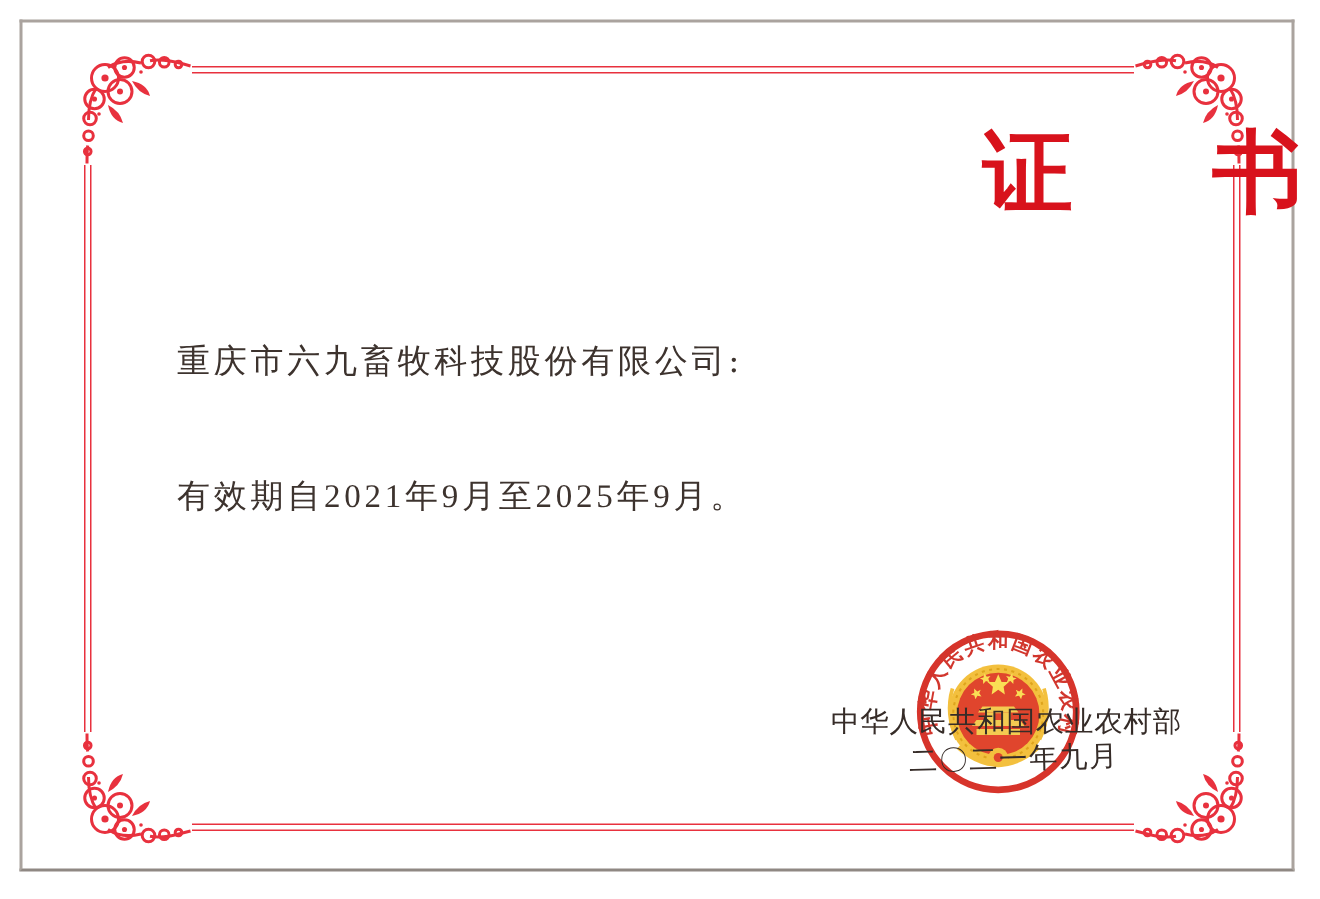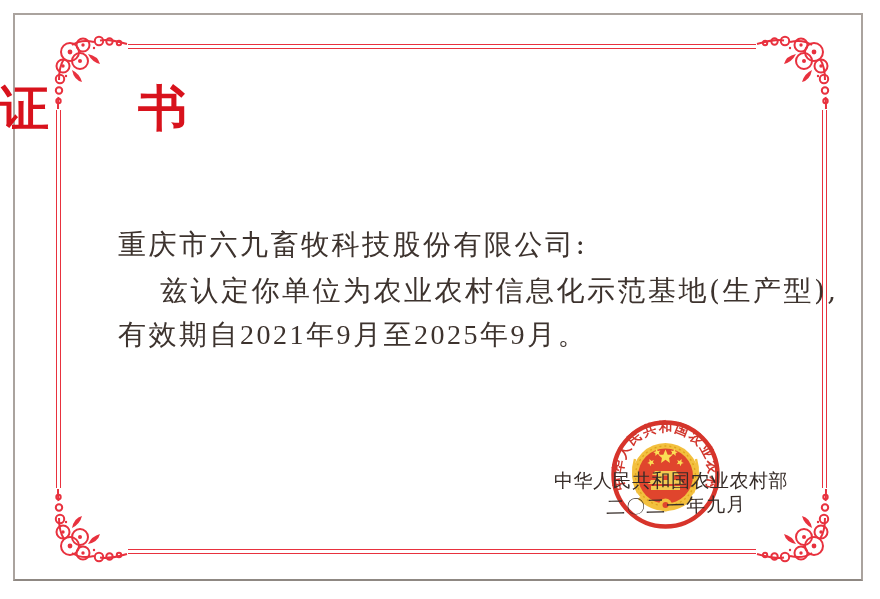--- a/index.html
+++ b/index.html
@@ -34,27 +34,27 @@
   .orn svg{width:100%;height:100%;display:block;}
   .orn.tl{left:50px;top:32px;}
   .orn.tr{left:756px;top:32px;}
   .orn.bl{left:50px;top:488px;}
   .orn.br{left:756px;top:488px;}
   .orn.tr svg{transform:scaleX(-1);}
   .orn.bl svg{transform:scaleY(-1);}
   .orn.br svg{transform:scale(-1,-1);}
   
   .cert-title{
-    position:absolute;left:0;top:82px;width:872px;text-align:left;
-    font-size:49px;line-height:1.1;font-weight:700;color:var(--title-red);
+    position:absolute;left:0;top:82px;width:872px;text-align:right;
+    font-size:60px;line-height:1.1;font-weight:700;color:var(--title-red);
     word-spacing:64px;letter-spacing:4px;
     font-family:"DejaVu Serif", serif;
   }
   
-  .body-text{position:absolute;color:var(--ink);font-size:28px;letter-spacing:2.5px;white-space:nowrap;}
+  .body-text{position:absolute;color:var(--ink);font-size:22px;letter-spacing:2.5px;white-space:nowrap;}
   .addressee{left:118px;top:226px;}
   .body-line-1{left:160px;top:272px;}
   .body-line-2{left:118px;top:316px;font-family:Liberation Serif, serif;}
   
   .issuer{position:absolute;left:554px;top:468px;font-size:19px;letter-spacing:0.5px;color:#362c28;white-space:nowrap;z-index:5;}
   .issue-date{position:absolute;left:606px;top:493px;font-size:19px;letter-spacing:1px;color:#362c28;white-space:nowrap;z-index:5;transform:rotate(-1.5deg);}
   
   .seal{position:absolute;left:605px;top:414px;width:121px;height:121px;z-index:3;opacity:.94;}
   .seal svg{width:100%;height:100%;display:block;}
   .seal-arc{font-size:13.5px;letter-spacing:1.6px;font-weight:700;fill:var(--seal-red);font-family:"DejaVu Serif", serif;}
@@ -119,21 +119,20 @@
   </div>
   <div class="orn br">
     <svg viewBox="0 0 78 78">
         <use href="#flourish"></use>
       </svg>
   </div>
 
   <div class="cert-title">证 书</div>
 
   <div class="body-text addressee">重庆市六九畜牧科技股份有限公司:</div>
-  <div class="body-text body-line-1">兹认定你单位为农业农村信息化示范基地(生产型),</div>
   <div class="body-text body-line-2">有效期自2021年9月至2025年9月。</div>
 
   <div class="seal">
     <svg viewBox="0 0 121 121">
 
       <circle cx="60.5" cy="60.5" r="52" fill="none" stroke="#d5281e" stroke-width="4.5"></circle>
 
       <g>
         <circle cx="60.5" cy="62" r="33" fill="#f3bd33"></circle>
         <circle cx="60.5" cy="62" r="30" fill="none" stroke="#dd9f10" stroke-width="1.4" stroke-dasharray="2,3"></circle>

